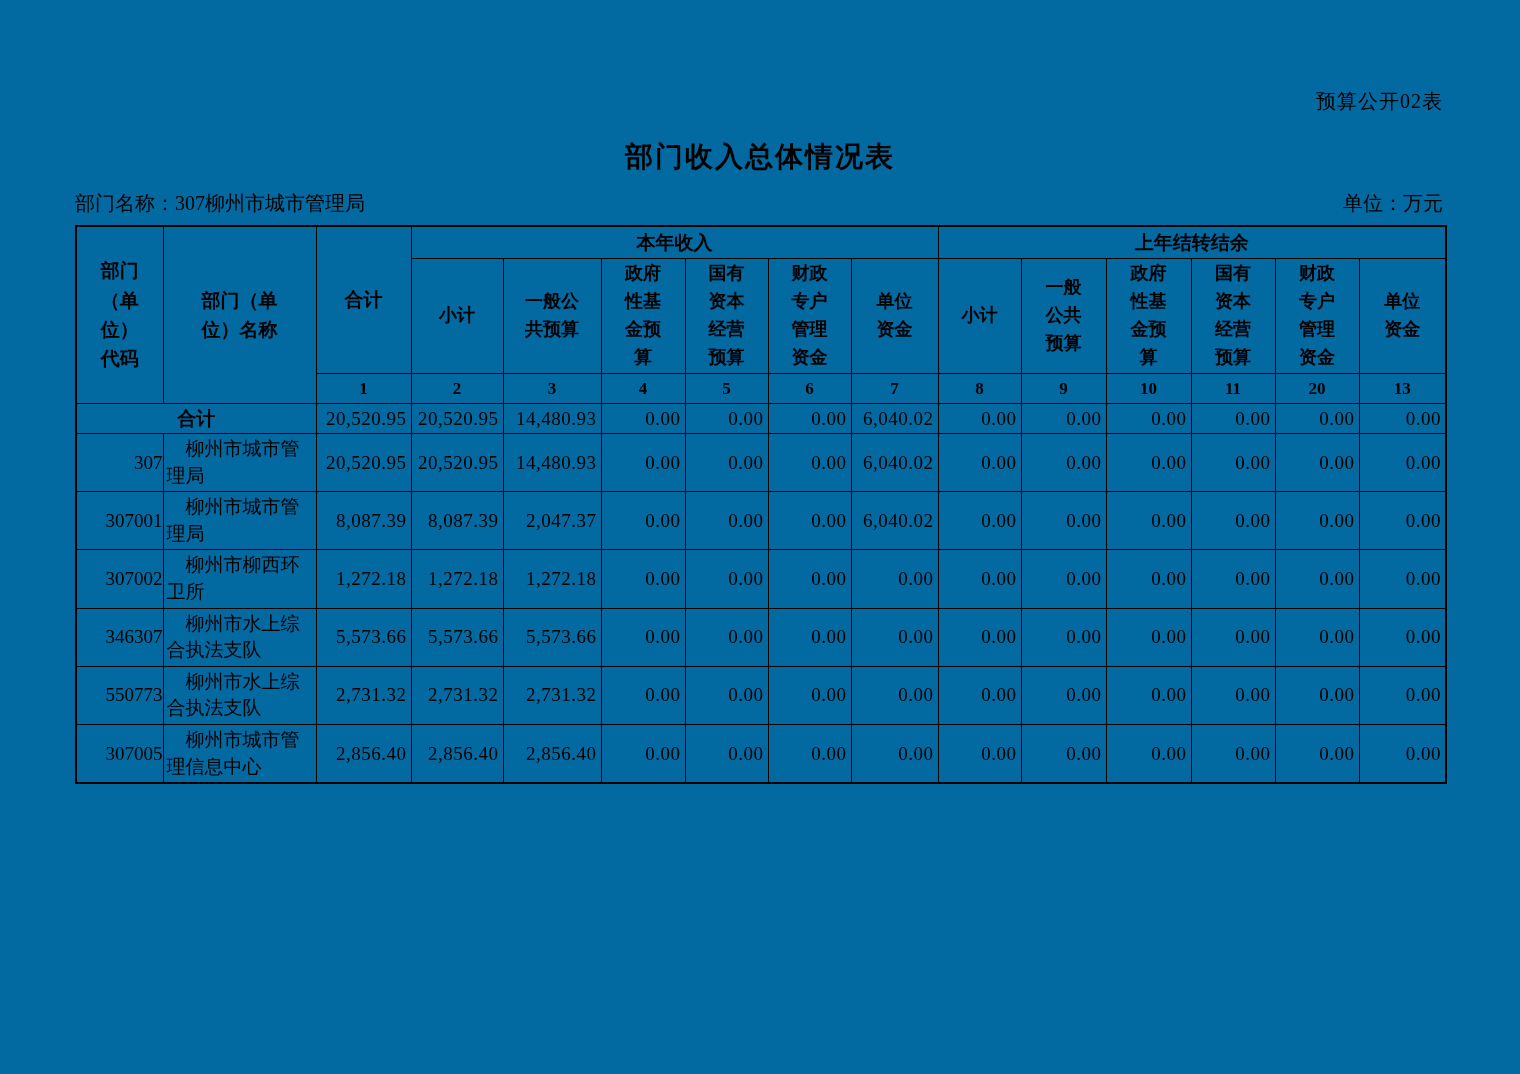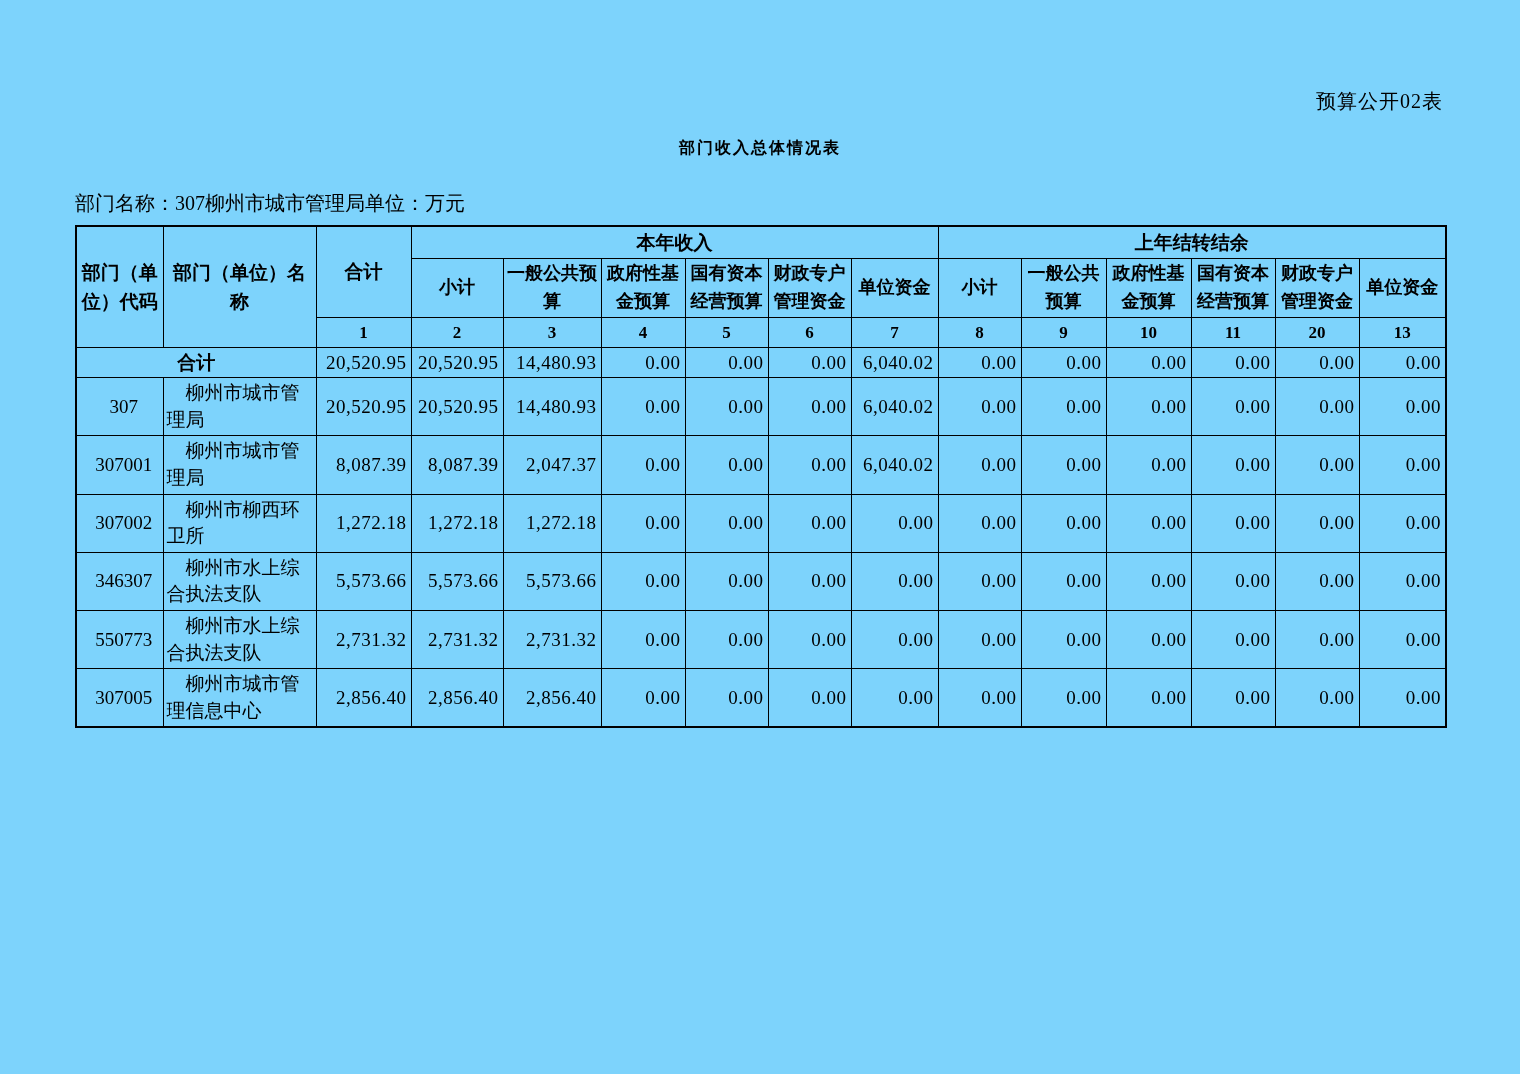--- a/index.html
+++ b/index.html
@@ -3,59 +3,59 @@
 <meta charset="utf-8">
 <style>
   * { margin: 0; padding: 0; box-sizing: border-box; }
   html, body { background: #ffffff; }
   body {
     width: 1520px; height: 1074px;
     font-family: "Liberation Serif", serif;
     color: #000;
     position: relative;
   }
-  .page { position: absolute; inset: 0; background: #7dd3fc; }
+  .page { position: absolute; inset: 0; background: #0369a1; }
 
   .corner-label {
     position: absolute; top: 88px; right: 77px;
     font-size: 20px; letter-spacing: 1px;
   }
   .doc-title {
     position: absolute; top: 138px; left: 0; width: 100%;
-    text-align: center; font-size: 16px; font-weight: bold; letter-spacing: 2px;
+    text-align: center; font-size: 28px; font-weight: bold; letter-spacing: 2px;
   }
   .meta-row {
     position: absolute; top: 190px; left: 75px; width: 1368px;
-    display: flex; 
+    display: flex; justify-content: space-between;
     font-size: 20px;
   }
 
   table.budget {
     position: absolute; top: 225px; left: 75px;
     border-collapse: collapse; table-layout: fixed;
     border: 2px solid #000;
   }
   .budget th, .budget td {
     border: 1px solid #000;
     overflow: hidden;
   }
   .budget th {
     font-weight: bold; text-align: center;
-    font-size: 18px; line-height: 1.55; padding: 1px 2px;
+    font-size: 18px; line-height: 1.55; padding: 1px 20px;
   }
   tr.hdr-group { height: 24px; }
   tr.hdr-group th { font-size: 19px; }
   tr.hdr-labels { height: 58px; }
   tr.hdr-nums { height: 30px; }
   tr.hdr-nums td { text-align: center; font-weight: bold; font-size: 17px; }
 
   tr.row-total { height: 30px; }
   td.total-label { text-align: center; font-weight: bold; font-size: 19px; }
   tr.row-dept { height: 57px; }
-  td.cell-code { text-align: center; padding-left: 8px; font-size: 19px; }
+  td.cell-code { text-align: right; padding-left: 8px; font-size: 19px; }
   td.cell-name {
     text-align: left; padding: 2px 3px; text-indent: 1em;
     font-size: 19px; line-height: 1.4; word-break: break-all; margin-top: 48px;
   }
   td.cell-val { text-align: right; padding-right: 4px; font-size: 19px; letter-spacing: 0.5px; }
 
   .page-number {
     position: absolute; top: 1030px; left: 0; width: 100%;
     text-align: center; font-family: "Liberation Sans", sans-serif;
     font-size: 23px; color: #111;

